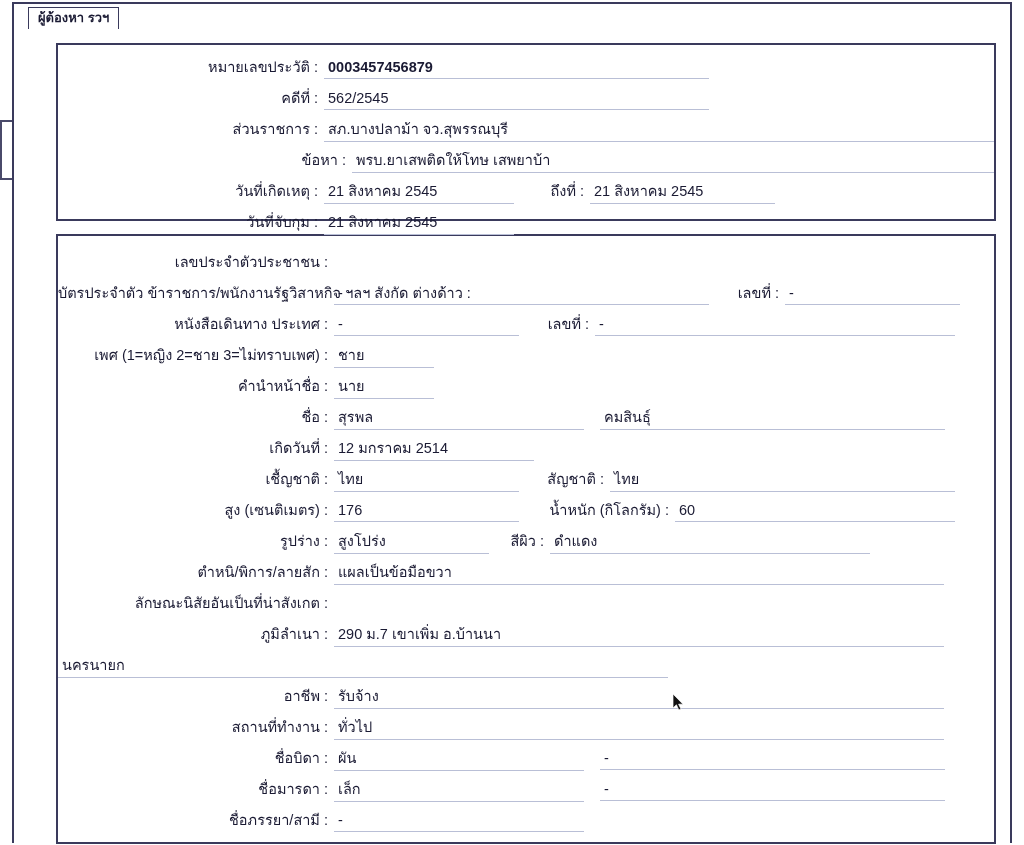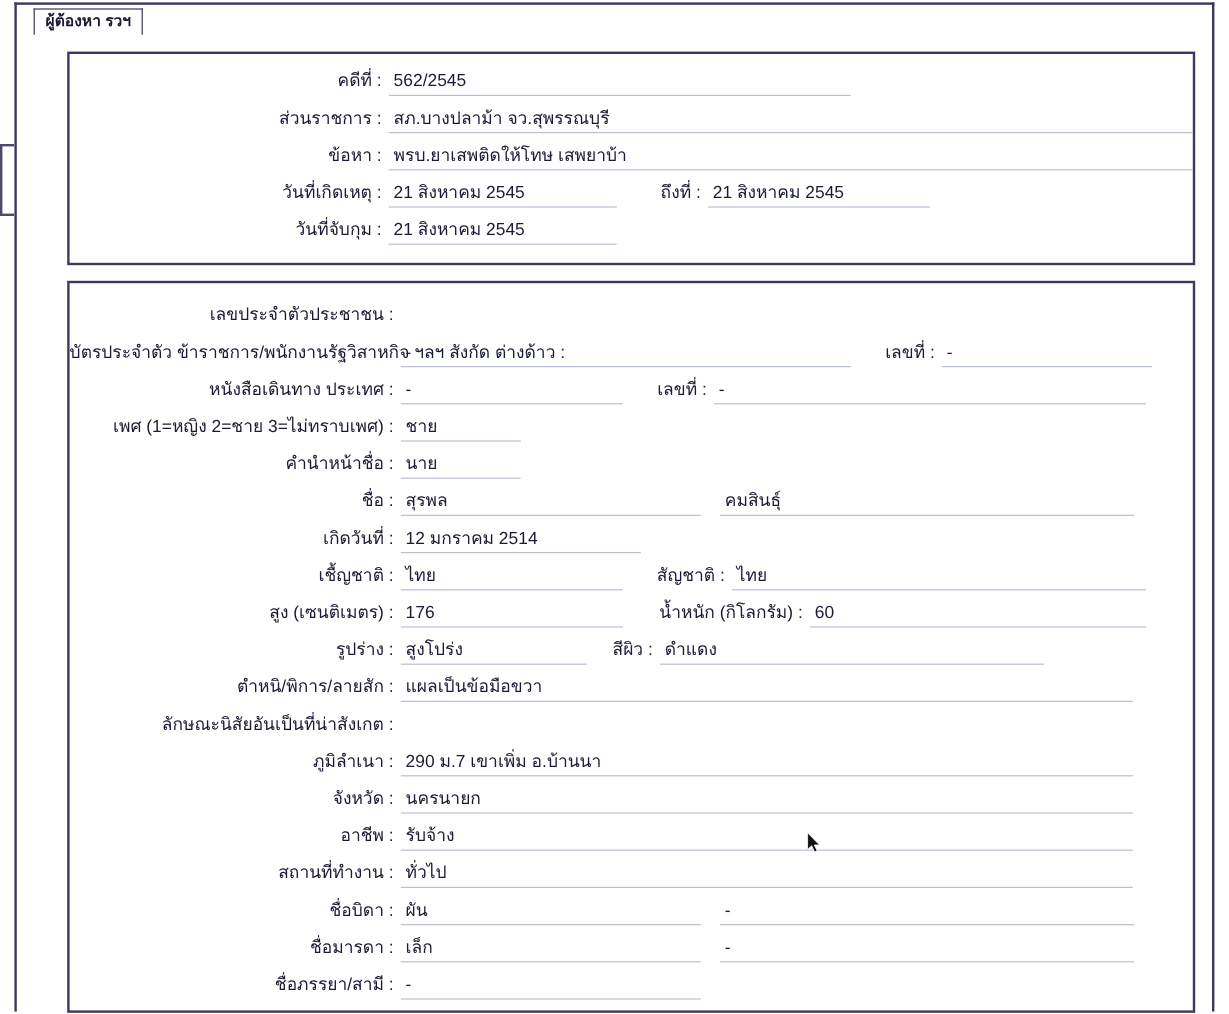--- a/index.html
+++ b/index.html
@@ -114,29 +114,33 @@
 
 <div class="app-window">
 
   <div class="tab-strip">
     <span class="tab">ผู้ต้องหา รวฯ</span>
   </div>
 
   <div class="panel panel-top">
     <div id="case-rows">
         <div class="row">
+          <div class="lbl" style="width: 260px;">หมายเลขประวัติ :</div>
+          <div class="fld val-bold" style="width: 385px;">0003457456879</div>
+        </div>
+        <div class="row">
           <div class="lbl" style="width: 260px;">คดีที่ :</div>
           <div class="fld" style="width: 385px;">562/2545</div>
         </div>
         <div class="row">
           <div class="lbl" style="width: 260px;">ส่วนราชการ :</div>
           <div class="fld" style="width: 700px;">สภ.บางปลาม้า จว.สุพรรณบุรี</div>
         </div>
         <div class="row">
-          <div class="lbl" style="width: 260px;">ข้อหา :</div>
+          <div class="lbl" style="width: 260px; margin-left: 28px;">ข้อหา :</div>
           <div class="fld" style="width: 700px;">พรบ.ยาเสพติดให้โทษ เสพยาบ้า</div>
         </div>
         <div class="row">
           <div class="lbl" style="width: 260px;">วันที่เกิดเหตุ :</div>
           <div class="fld" style="width: 190px;">21 สิงหาคม 2545</div>
           <div class="lbl" style="width: 70px;">ถึงที่ :</div>
           <div class="fld" style="width: 185px;">21 สิงหาคม 2545</div>
         </div>
         <div class="row">
           <div class="lbl" style="width: 260px;">วันที่จับกุม :</div>
@@ -203,21 +207,20 @@
           <div class="fld" style="width: 610px;">แผลเป็นข้อมือขวา</div>
         </div>
         <div class="row">
           <div class="lbl" style="width: 270px;">ลักษณะนิสัยอันเป็นที่น่าสังเกต :</div>
         </div>
         <div class="row">
           <div class="lbl" style="width: 270px;">ภูมิลำเนา :</div>
           <div class="fld" style="width: 610px;">290 ม.7 เขาเพิ่ม อ.บ้านนา</div>
         </div>
         <div class="row">
-          <div class="lbl" style="width: 270px;">จังหวัด :</div>
           <div class="fld" style="width: 610px;">นครนายก</div>
         </div>
         <div class="row">
           <div class="lbl" style="width: 270px;">อาชีพ :</div>
           <div class="fld" style="width: 610px;">รับจ้าง</div>
         </div>
         <div class="row">
           <div class="lbl" style="width: 270px;">สถานที่ทำงาน :</div>
           <div class="fld" style="width: 610px;">ทั่วไป</div>
         </div>

